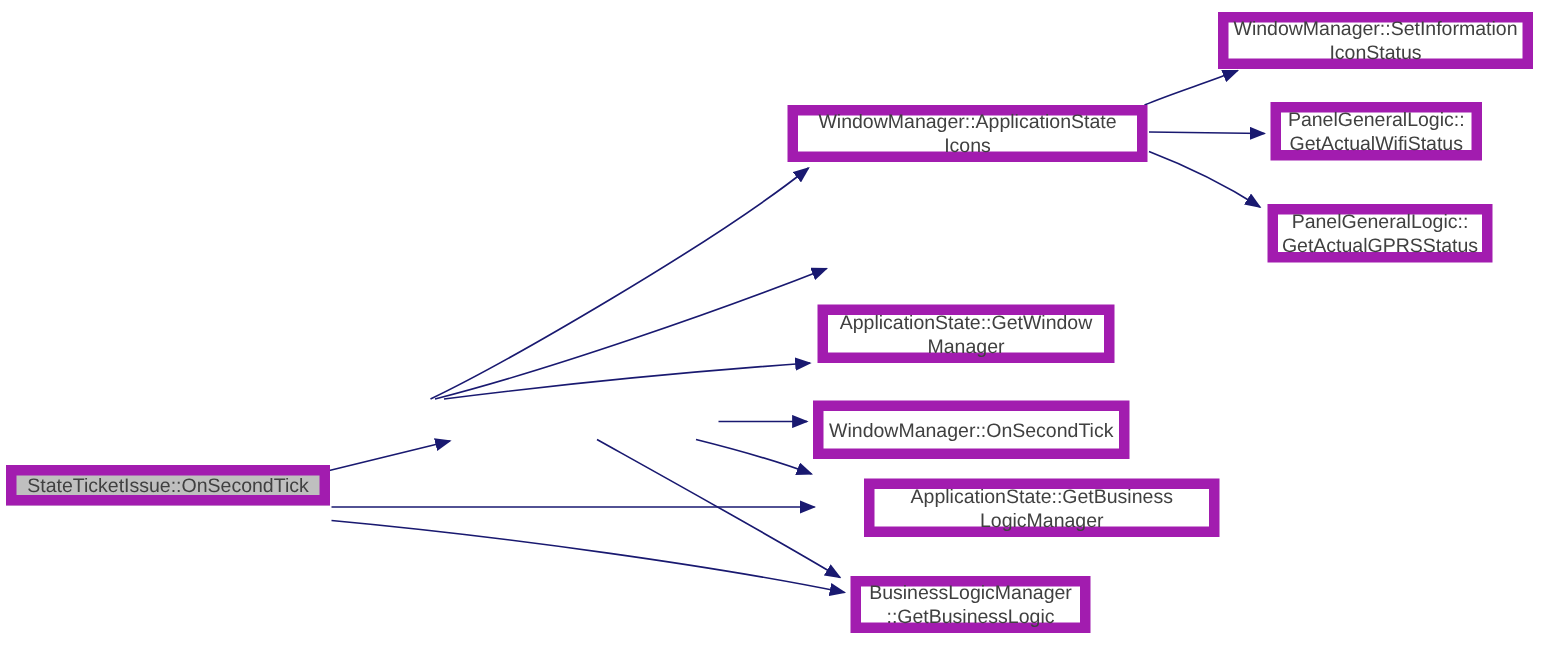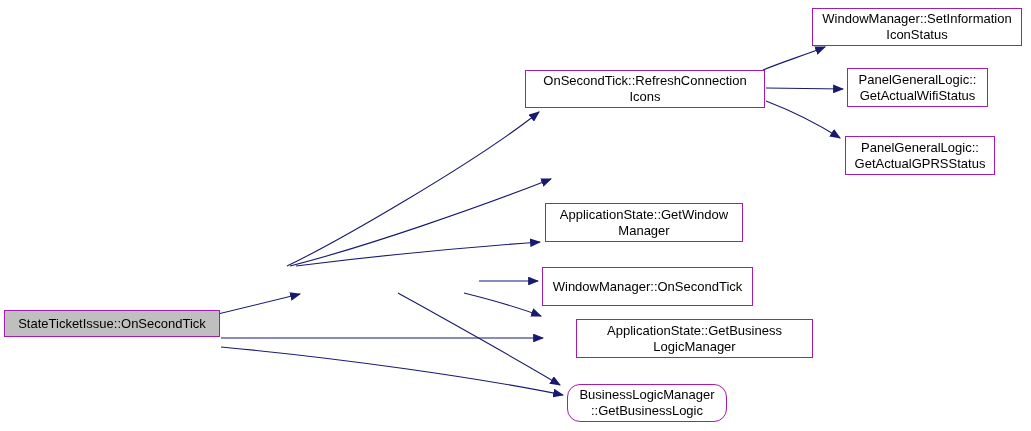--- a/index.html
+++ b/index.html
@@ -23,23 +23,23 @@
     height: 431px;
   }
   .edges-layer path.edge {
     fill: none;
     stroke: #191970;
     stroke-width: 1.1;
   }
   .node {
     position: absolute;
     box-sizing: border-box;
-    border: 1px solid #a21caf;
+    border: 7px solid #a21caf;
     background: #ffffff;
-    color: #000000;
+    color: #404040;
     font-size: 13px;
     line-height: 16px;
     text-align: center;
     white-space: pre-line;
     display: flex;
     align-items: center;
     justify-content: center;
     padding: 1px 4px;
     cursor: pointer;
   }
@@ -69,33 +69,33 @@
     <path class="edge" d="M464,293 C492,300 520,308 541,316" marker-end="url(#arrow)"></path>
     <path class="edge" d="M398,293 C450,322 515,358 560,385" marker-end="url(#arrow)"></path>
     <path class="edge" d="M763,70 C782,62 805,55 825,47" marker-end="url(#arrow)"></path>
     <path class="edge" d="M766,88 L843,89" marker-end="url(#arrow)"></path>
     <path class="edge" d="M766,101 C792,111 818,124 840,138" marker-end="url(#arrow)"></path>
   </svg>
 
   <div class="node node--highlighted" style="left:4px; top:310px; width:216px; height:27px;">StateTicketIssue::OnSecondTick</div>
 
 
-  <div class="node" style="left:525px; top:70px; width:240px; height:38px;">OnSecondTick::RefreshConnection
+  <div class="node" style="left:525px; top:70px; width:240px; height:38px;">WindowManager::ApplicationState
 Icons</div>
 
 
   <div class="node" style="left:545px; top:203px; width:198px; height:39px;">ApplicationState::GetWindow
 Manager</div>
 
   <div class="node" style="left:542px; top:267px; width:211px; height:39px;">WindowManager::OnSecondTick</div>
 
   <div class="node" style="left:576px; top:319px; width:237px; height:39px;">ApplicationState::GetBusiness
 LogicManager</div>
 
-  <div class="node" style="left:567px; top:384px; width:160px; height:38px;border-radius:13px;">BusinessLogicManager
+  <div class="node" style="left:567px; top:384px; width:160px; height:38px;">BusinessLogicManager
 ::GetBusinessLogic</div>
 
   <div class="node" style="left:812px; top:8px; width:210px; height:38px;">WindowManager::SetInformation
 IconStatus</div>
 
   <div class="node" style="left:847px; top:68px; width:141px; height:39px;">PanelGeneralLogic::
 GetActualWifiStatus</div>
 
   <div class="node" style="left:845px; top:136px; width:150px; height:39px;">PanelGeneralLogic::
 GetActualGPRSStatus</div>

